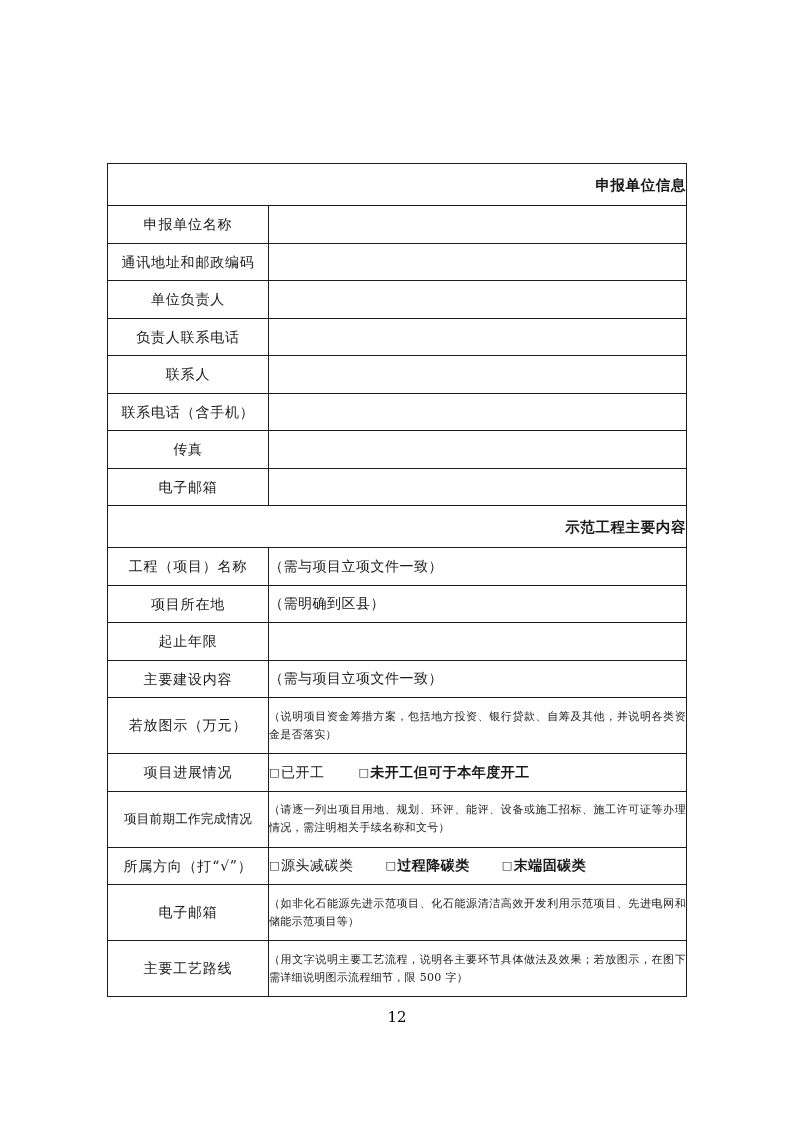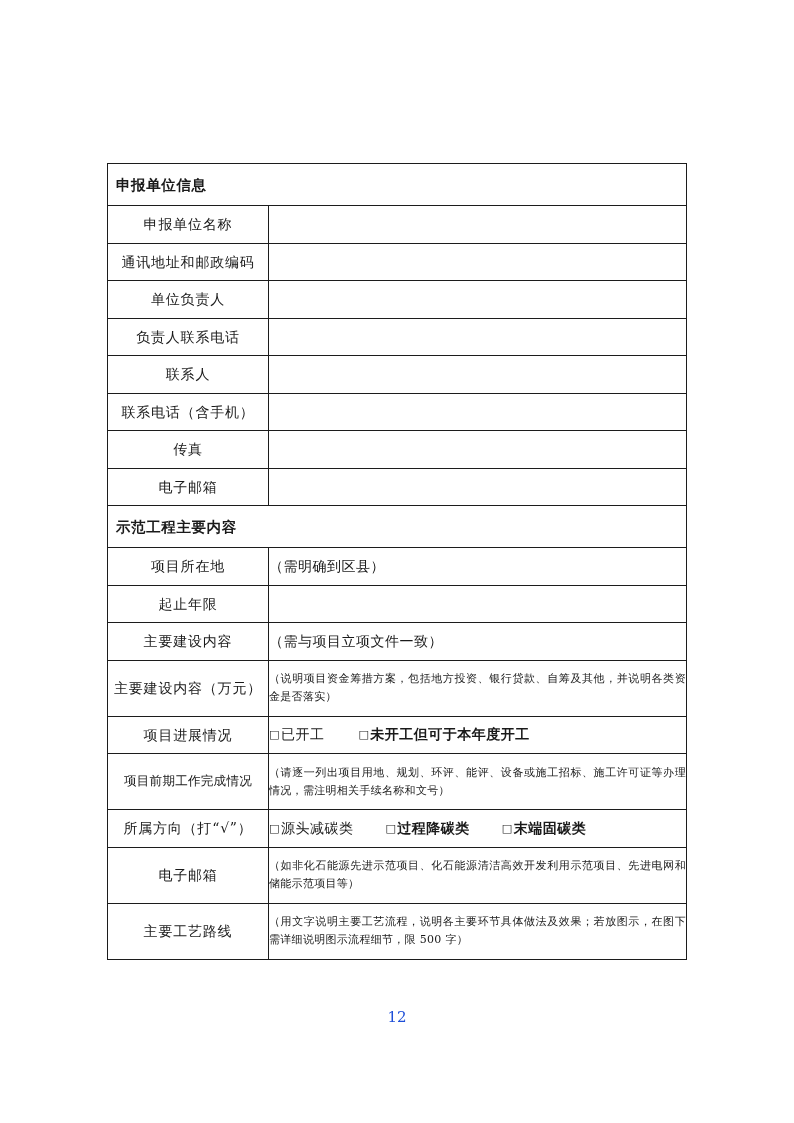--- a/index.html
+++ b/index.html
@@ -45,20 +45,21 @@
   col.c-value { width: 418px; }
 
   
   .section-header td {
     font-weight: bold;
     font-size: 14.5px;
     letter-spacing: 0.6px;
     padding: 7px 0 7px 8px;
     line-height: 1.35;
     height: 27px;
+    text-align: right;
   }
 
   
   .lbl {
     text-align: center;
     font-size: 14px;
     letter-spacing: 0.8px;
     line-height: 1.45;
     padding: 4px 3px;
   }
@@ -110,21 +111,21 @@
   }
 
   .page-number {
     position: absolute;
     left: 0;
     top: 1008px;
     width: 794px;
     text-align: center;
     font-size: 15px;
     font-family: "DejaVu Serif", "Liberation Serif", serif;
-    color: #1d4ed8;
+    color: #000000;
   }
 </style>
 </head>
 <body>
 
 <div class="page">
 
   <table class="form-table">
     <colgroup>
       <col class="c-label">
@@ -173,38 +174,42 @@
 
       <tr class="row-1l">
         <td class="lbl">电子邮箱</td>
         <td class="val blank"></td>
       </tr>
 
       <tr class="section-header">
         <td colspan="2">示范工程主要内容</td>
       </tr>
 
+      <tr class="row-1l">
+        <td class="lbl">工程（项目）名称</td>
+        <td class="val">（需与项目立项文件一致）</td>
+      </tr>
 
       <tr class="row-1l">
         <td class="lbl">项目所在地</td>
         <td class="val">（需明确到区县）</td>
       </tr>
 
       <tr class="row-1l">
         <td class="lbl">起止年限</td>
         <td class="val blank"></td>
       </tr>
 
       <tr class="row-1l">
         <td class="lbl">主要建设内容</td>
         <td class="val">（需与项目立项文件一致）</td>
       </tr>
 
       <tr class="row-2l">
-        <td class="lbl">主要建设内容（万元）</td>
+        <td class="lbl">若放图示（万元）</td>
         <td class="val">
           <span class="para">（说明项目资金筹措方案，包括地方投资、银行贷款、自筹及其他，并说明各类资金是否落实）</span>
         </td>
       </tr>
 
       <tr class="row-1l">
         <td class="lbl">项目进展情况</td>
         <td class="val">
           <span class="opts">
             <span class="opt"><span class="box">□</span><span>已开工</span></span><span class="opt"><span class="box">□</span><span>未开工但可于本年度开工</span></span>

